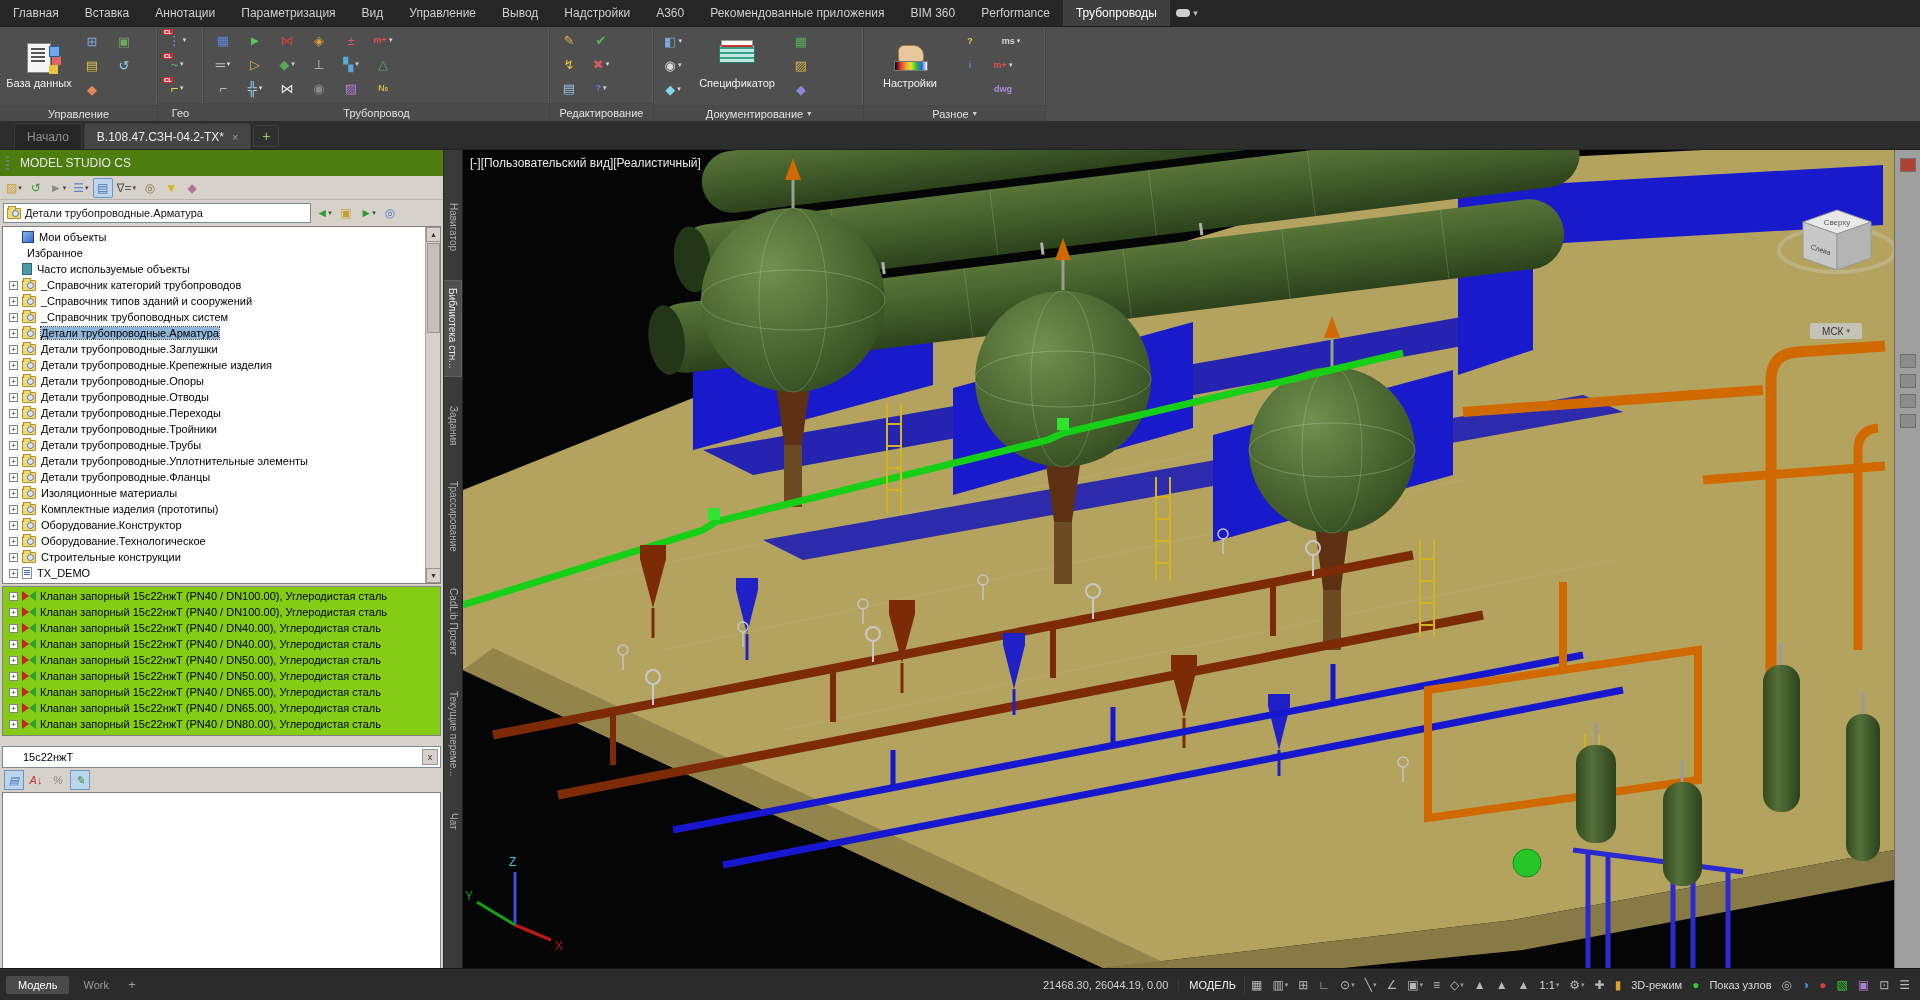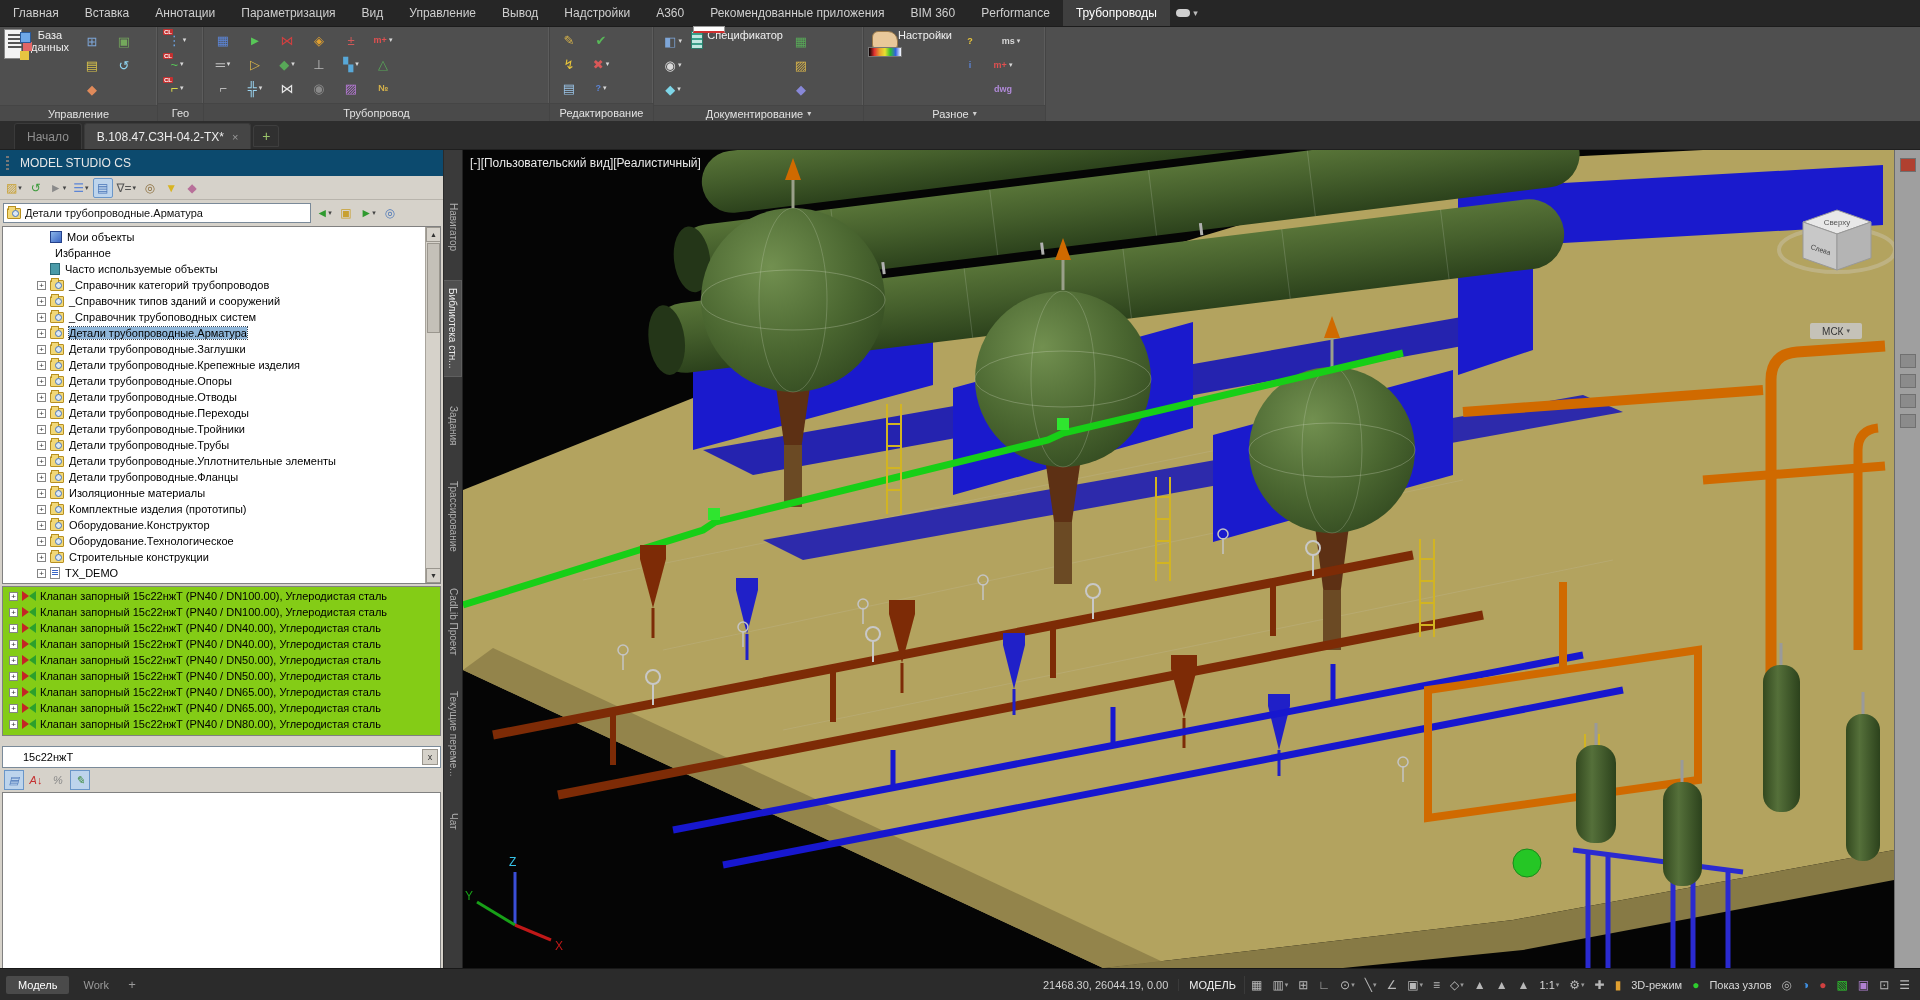--- a/index.html
+++ b/index.html
@@ -15,21 +15,21 @@
   .ribbon-state i{ width:14px;height:8px;background:#cfcfcf;border-radius:4px;display:inline-block;}
 
   
   #ribbon { position:absolute; left:0; top:27px; width:1920px; height:94px; background:#4f4f4f; }
   #ribbon .groups { display:flex; height:94px; }
   .rgroup { position:relative; height:94px; border-right:1px solid #444; box-shadow:inset -1px 0 0 #5c5c5c; display:flex; flex-direction:column;}
   .rgroup-body { flex:1; display:flex; align-items:center; padding:2px 4px; gap:3px;}
   .rgroup-label { height:18px; background:#4a4a4a; color:#e2e2e2; font-size:11px;
                   display:flex; align-items:center; justify-content:center; gap:4px; border-top:1px solid #454545;}
   .glabel-caret::after{ content:"▾"; font-size:8px; color:#cfcfcf;}
-  .bigbtn { width:70px; height:74px; display:flex; flex-direction:row; align-items:flex-start; justify-content:center; gap:4px; border-radius:2px;}
+  .bigbtn { width:70px; height:74px; display:flex; flex-direction:column; align-items:center; justify-content:center; gap:4px; border-radius:2px;}
   .bigbtn .blabel{ color:#f0f0f0; font-size:11px; text-align:center; line-height:12px;}
   .bi { width:32px; height:30px; position:relative; }
   .bi-db { background:#f4f4f4; border:1px solid #888; width:24px; margin:0 auto;}
   .bi-db::before{ content:""; position:absolute; left:3px; top:4px; width:14px; height:2px;
       box-shadow:0 0 0 0 #3b66c4, 0 4px 0 0 #555, 0 8px 0 0 #555, 0 12px 0 0 #555; background:#555;}
   .bi-db::after{ content:""; position:absolute; right:-10px; top:2px; width:9px; height:9px; background:#6fa8e8; border:1px solid #2a5a9a;
       box-shadow:2px 9px 0 -1px #e06666, -1px 18px 0 -1px #e8c441;}
   .bi-spec { width:36px; }
   .bi-spec::before{ content:""; position:absolute; inset:2px 0 10px 0; background:
       repeating-linear-gradient(0deg,#bfe8e0 0 3px,#3aa08a 3px 5px); border:1px solid #2a7a68;}
@@ -51,38 +51,38 @@
   .ftab { height:26px; display:flex; align-items:center; gap:8px; padding:0 12px; font-size:12px;
           background:#262626; color:#8f8f8f; border:1px solid #3a3a3a; border-bottom:none; border-radius:3px 3px 0 0;}
   .ftab.active { background:#454545; color:#ececec; }
   .fclose{ color:#9a9a9a; font-size:11px; }
   #newdrawing { width:26px; height:22px; background:#303030; border:1px solid #3e3e3e; border-radius:3px 3px 0 0;
                 color:#9ac46a; display:flex; align-items:center; justify-content:center; margin-bottom:2px;}
   #newdrawing::after{ content:"+"; font-size:14px; }
 
   
   #palette { position:absolute; left:0; top:150px; width:444px; height:818px; background:#d6d2ca; border-right:1px solid #2a2a2a;}
-  #pal-title { height:26px; background:#0c4a6e; color:#e8e8e8; font-size:12px; display:flex; align-items:center; padding-left:20px; position:relative;}
+  #pal-title { height:26px; background:#4d7c0f; color:#e8e8e8; font-size:12px; display:flex; align-items:center; padding-left:20px; position:relative;}
   #pal-title::before{ content:""; position:absolute; left:6px; top:6px; width:3px; height:14px;
       background:repeating-linear-gradient(0deg,#777 0 2px,transparent 2px 4px);}
   #pal-toolbar { height:24px; display:flex; align-items:center; padding:0 3px; gap:1px; border-bottom:1px solid #b8b4ac;}
   .ptool { height:20px; min-width:20px; padding:0 2px; display:flex; align-items:center; justify-content:center; border:1px solid transparent; border-radius:2px;}
   .ptool.pressed { background:#bdd4ec; border-color:#6a96c8; }
   .ptool .g{ font-size:12px; font-style:normal;}
   .ptool .caret{ font-size:7px; color:#444; margin-left:1px;}
   #combo-row { height:26px; display:flex; align-items:center; padding:0 3px; gap:3px;}
   #combo { flex:0 0 308px; height:20px; background:#fff; border:1px solid #7a8a99; display:flex; align-items:center; gap:4px; padding:0 3px; font-size:11px; color:#111; overflow:hidden; white-space:nowrap;}
   .ico-folder { width:14px; height:11px; background:#f2d878; border:1px solid #b8901f; border-radius:1px; position:relative; flex:none; display:inline-block;}
   .ico-folder::before{ content:""; position:absolute; left:0; top:-3px; width:6px; height:3px; background:#f2d878; border:1px solid #b8901f; border-bottom:none;}
   .ico-folder::after{ content:""; position:absolute; right:1px; bottom:1px; width:5px; height:5px; border:1px solid #4a76b8; border-radius:50%; background:#dce8f4;}
   .cbtn { height:20px; min-width:20px; display:flex; align-items:center; justify-content:center; border:1px solid transparent; border-radius:2px;}
   .cbtn .g{ font-size:12px; font-style:normal;}
   .cbtn .caret{ font-size:7px; color:#444;}
   #tree-box { position:relative; margin:0 2px; height:358px; background:#fff; border:1px solid #808080; overflow:hidden;}
-  #tree { position:absolute; left:0; top:2px; right:15px; bottom:0; overflow:hidden;padding-left:28px;}
+  #tree { position:absolute; left:0; top:2px; right:15px; bottom:0; overflow:hidden;}
   .trow { height:16px; display:flex; align-items:center; font-size:11px; color:#000; white-space:nowrap; padding-left:6px;}
   .expander { width:9px; height:9px; border:1px solid #848484; background:#fff; font-size:8px; line-height:7px; text-align:center; color:#333; margin-right:4px; flex:none;}
   .expander::after{ content:"+"; }
   .ticon { margin-right:5px; flex:none;}
   .ico-objects{ width:12px; height:12px; background:linear-gradient(135deg,#8ab4e8,#3b66c4); border:1px solid #24418a; display:inline-block;}
   .ico-star{ color:#f0a830; font-size:12px; }
   .ico-book{ width:10px; height:12px; background:#4a9aa8; border:1px solid #2a6a78; display:inline-block;}
   .ico-doc{ width:10px; height:12px; background:#fff; border:1px solid #8a8a8a; display:inline-block; position:relative;}
   .ico-doc::after{ content:""; position:absolute; left:1px; top:2px; width:6px; height:1px; background:#3b66c4; box-shadow:0 2px 0 #3b66c4, 0 4px 0 #3b66c4;}
   .trow.selected .tlabel{ background:#8fb6d9; outline:1px dotted #345; }

